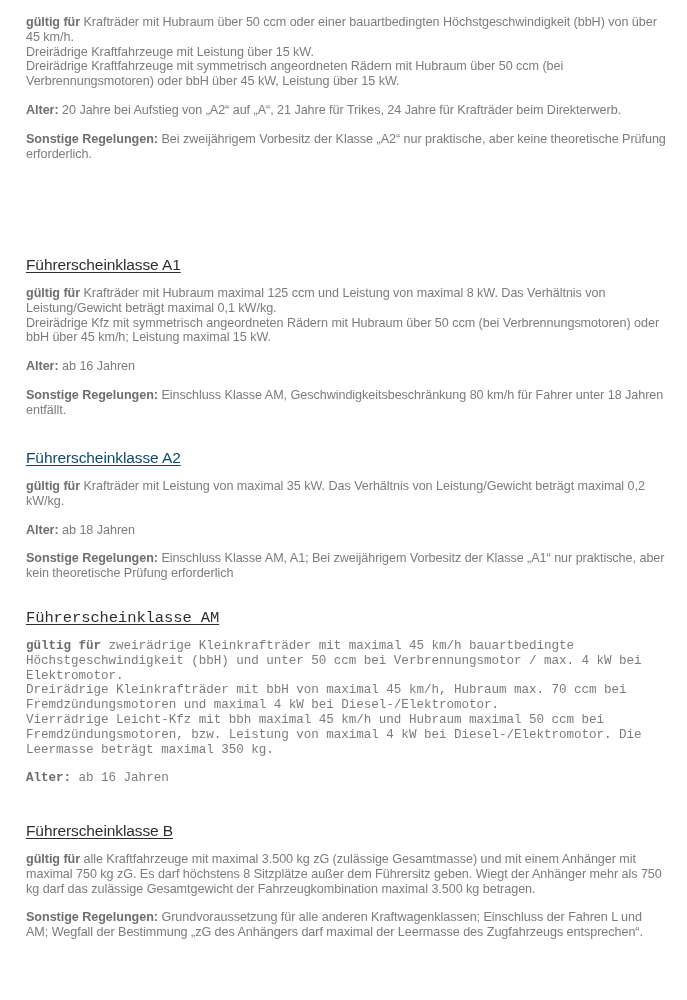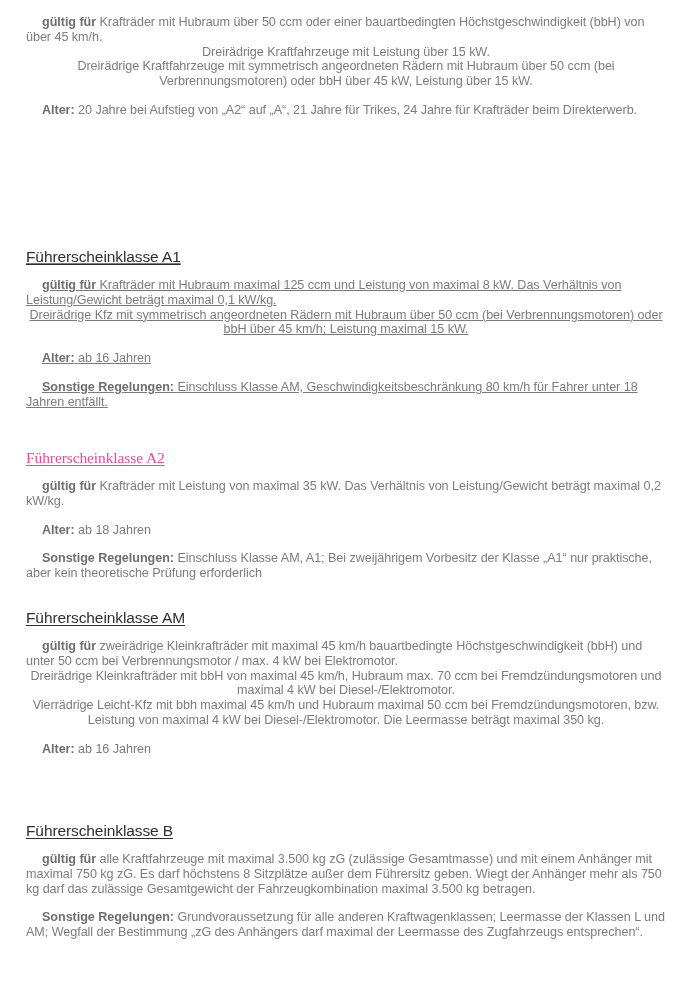--- a/index.html
+++ b/index.html
@@ -8,47 +8,51 @@
       font-family: "Liberation Sans", sans-serif;
       color: #7a7a7a;
     }
     .page { position: relative; padding: 0 26px; }
     .section { position: absolute; left: 26px; width: 640px; }
     .heading {
       font-size: 15.5px; color: #2e2e2e; text-decoration: underline;
       text-underline-offset: 2px; margin: 0 0 12px 0; font-weight: normal;
       letter-spacing: -0.1px;
     }
-    .heading.dark { color: #ec4899; font-family: Liberation Serif, serif; }
+    .heading.dark { color: #0c4a6e; }
     .para {
       font-size: 12.6px; line-height: 14.8px; margin: 0 0 14px 0;
       color: #7c7c7c; letter-spacing: -0.05px;
     }
-    .para .lbl { font-weight: bold; color: #6e6e6e; margin-left: 16px; }
-    .line { display: block; text-align: center; }
+    .para .lbl { font-weight: bold; color: #6e6e6e; }
+    .line { display: block; }
   </style>
 </head>
 <body>
 
 <div class="page">
 
   <div class="section" style="top:15px;">
     <p class="para">
       <span class="lbl">gültig für</span>
       <span>Krafträder mit Hubraum über 50 ccm oder einer bauartbedingten Höchstgeschwindigkeit (bbH) von über 45 km/h.</span>
       <span class="line">Dreirädrige Kraftfahrzeuge mit Leistung über 15 kW.</span>
       <span class="line">Dreirädrige Kraftfahrzeuge mit symmetrisch angeordneten Rädern mit Hubraum über 50 ccm (bei Verbrennungsmotoren) oder bbH über 45 kW, Leistung über 15 kW.</span>
     </p>
     <p class="para">
       <span class="lbl">Alter:</span>
       <span>20 Jahre bei Aufstieg von „A2“ auf „A“, 21 Jahre für Trikes, 24 Jahre für Krafträder beim Direkterwerb.</span>
     </p>
+    <p class="para">
+      <span class="lbl">Sonstige Regelungen:</span>
+      <span>Bei zweijährigem Vorbesitz der Klasse „A2“ nur praktische, aber keine theoretische Prüfung erforderlich.</span>
+    </p>
   </div>
 
-  <div class="section" style="top:248px;text-decoration:underline;">
+  <div class="section" style="top:256px;">
     <h2 class="heading">Führerscheinklasse A1</h2>
     <p class="para">
       <span class="lbl">gültig für</span>
       <span>Krafträder mit Hubraum maximal 125 ccm und Leistung von maximal 8 kW. Das Verhältnis von Leistung/Gewicht beträgt maximal 0,1 kW/kg.</span>
       <span class="line">Dreirädrige Kfz mit symmetrisch angeordneten Rädern mit Hubraum über 50 ccm (bei Verbrennungsmotoren) oder bbH über 45 km/h; Leistung maximal 15 kW.</span>
     </p>
     <p class="para">
       <span class="lbl">Alter:</span>
       <span>ab 16 Jahren</span>
     </p>
@@ -67,21 +71,21 @@
     <p class="para">
       <span class="lbl">Alter:</span>
       <span>ab 18 Jahren</span>
     </p>
     <p class="para">
       <span class="lbl">Sonstige Regelungen:</span>
       <span>Einschluss Klasse AM, A1; Bei zweijährigem Vorbesitz der Klasse „A1“ nur praktische, aber kein theoretische Prüfung erforderlich</span>
     </p>
   </div>
 
-  <div class="section" style="top:609px;">
+  <div class="section" style="top:609px;font-family:Liberation Mono, monospace;">
     <h2 class="heading">Führerscheinklasse AM</h2>
     <p class="para">
       <span class="lbl">gültig für</span>
       <span>zweirädrige Kleinkrafträder mit maximal 45 km/h bauartbedingte Höchstgeschwindigkeit (bbH) und unter 50 ccm bei Verbrennungsmotor / max. 4 kW bei Elektromotor.</span>
       <span class="line">Dreirädrige Kleinkrafträder mit bbH von maximal 45 km/h, Hubraum max. 70 ccm bei Fremdzündungsmotoren und maximal 4 kW bei Diesel-/Elektromotor.</span>
       <span class="line">Vierrädrige Leicht-Kfz mit bbh maximal 45 km/h und Hubraum maximal 50 ccm bei Fremdzündungsmotoren, bzw. Leistung von maximal 4 kW bei Diesel-/Elektromotor. Die Leermasse beträgt maximal 350 kg.</span>
     </p>
     <p class="para">
       <span class="lbl">Alter:</span>
       <span>ab 16 Jahren</span>
@@ -89,17 +93,17 @@
   </div>
 
   <div class="section" style="top:822px;">
     <h2 class="heading">Führerscheinklasse B</h2>
     <p class="para">
       <span class="lbl">gültig für</span>
       <span>alle Kraftfahrzeuge mit maximal 3.500 kg zG (zulässige Gesamtmasse) und mit einem Anhänger mit maximal 750 kg zG. Es darf höchstens 8 Sitzplätze außer dem Führersitz geben. Wiegt der Anhänger mehr als 750 kg darf das zulässige Gesamtgewicht der Fahrzeugkombination maximal 3.500 kg betragen.</span>
     </p>
     <p class="para">
       <span class="lbl">Sonstige Regelungen:</span>
-      <span>Grundvoraussetzung für alle anderen Kraftwagenklassen; Leermasse der Klassen L und AM; Wegfall der Bestimmung „zG des Anhängers darf maximal der Leermasse des Zugfahrzeugs entsprechen“.</span>
+      <span>Grundvoraussetzung für alle anderen Kraftwagenklassen; Einschluss der Fahren L und AM; Wegfall der Bestimmung „zG des Anhängers darf maximal der Leermasse des Zugfahrzeugs entsprechen“.</span>
     </p>
   </div>
 
 </div>
 
 </body></html>

